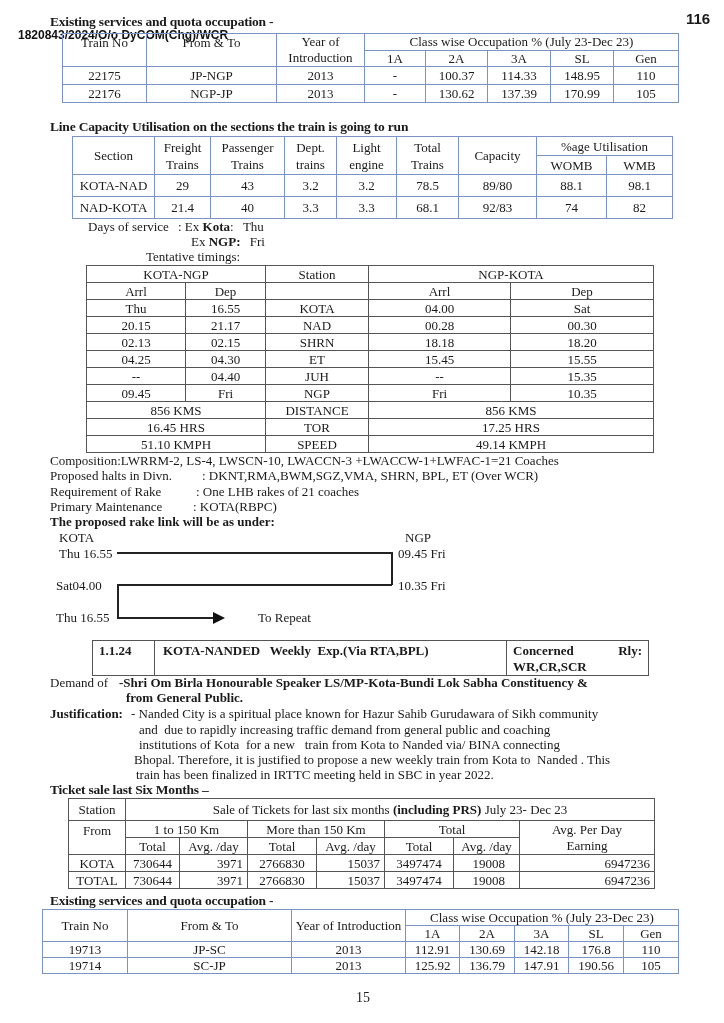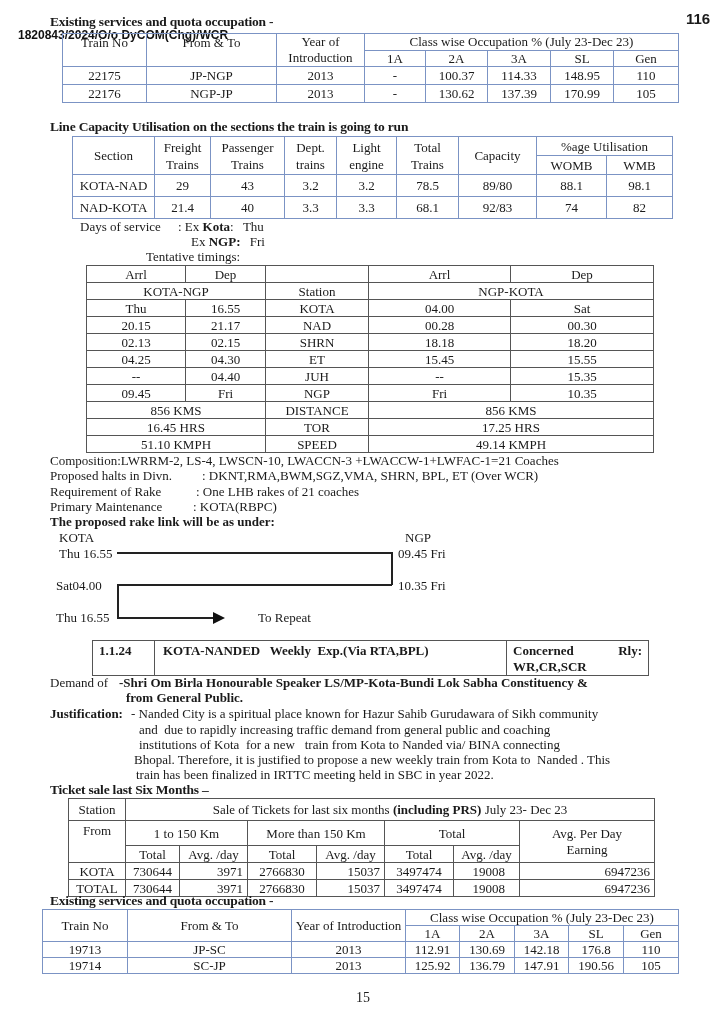--- a/index.html
+++ b/index.html
@@ -119,21 +119,21 @@
     <td>3.3</td>
     <td>3.3</td>
     <td>68.1</td>
     <td>92/83</td>
     <td>74</td>
     <td>82</td>
   </tr>
 </tbody>
   </table>
 
-<div class="txt" style="left:80px;top:219px;">Days of service</div>
+<div class="txt" style="left:88px;top:219px;">Days of service</div>
 <div class="txt" style="left:178px;top:219px;">
   <span>: Ex</span>
   <span class="b">Kota</span>:
   <span style="margin-left:6px">Thu</span>
 </div>
 <div class="txt" style="left:191px;top:234px;">
   <span>Ex</span>
   <span class="b">NGP:</span>
   <span style="margin-left:6px">Fri</span>
 </div>
@@ -142,30 +142,30 @@
 <table class="black" style="left:86px;top:265px;width:567px;">
   <colgroup>
       <col style="width:99px">
       <col style="width:80px">
       <col style="width:103px">
       <col style="width:142px">
       <col style="width:143px">
     </colgroup>
   <tbody>
       <tr style="height:17px">
+    <td colspan="2">KOTA-NGP</td>
+    <td>Station</td>
+    <td colspan="2">NGP-KOTA</td>
+  </tr>
+  <tr style="height:17px">
     <td>Arrl</td>
     <td>Dep</td>
     <td></td>
     <td>Arrl</td>
     <td>Dep</td>
-  </tr>
-  <tr style="height:17px">
-    <td colspan="2">KOTA-NGP</td>
-    <td>Station</td>
-    <td colspan="2">NGP-KOTA</td>
   </tr>
   <tr style="height:17px">
     <td>Thu</td>
     <td>16.55</td>
     <td>KOTA</td>
     <td>04.00</td>
     <td>Sat</td>
   </tr>
   <tr style="height:17px">
     <td>20.15</td>
@@ -290,21 +290,21 @@
       <col style="width:66px">
       <col style="width:135px">
     </colgroup>
   <tbody>
       <tr style="height:22px">
     <td>Station</td>
     <td colspan="7">
       <span style="white-space:pre">Sale of Tickets for last six months </span><span class="b">(including PRS)</span><span style="white-space:pre"> July 23- Dec 23</span>
     </td>
   </tr>
-  <tr style="height:25px">
+  <tr style="height:17px">
     <td rowspan="2" style="vertical-align:top;padding-top:2px">From</td>
     <td colspan="2">1 to 150 Km</td>
     <td colspan="2">More than 150 Km</td>
     <td colspan="2">Total</td>
     <td rowspan="2" style="white-space:normal;line-height:16px;padding:0 20px">Avg. Per Day Earning</td>
   </tr>
   <tr style="height:17px">
     <td>Total</td>
     <td>Avg. /day</td>
     <td>Total</td>

